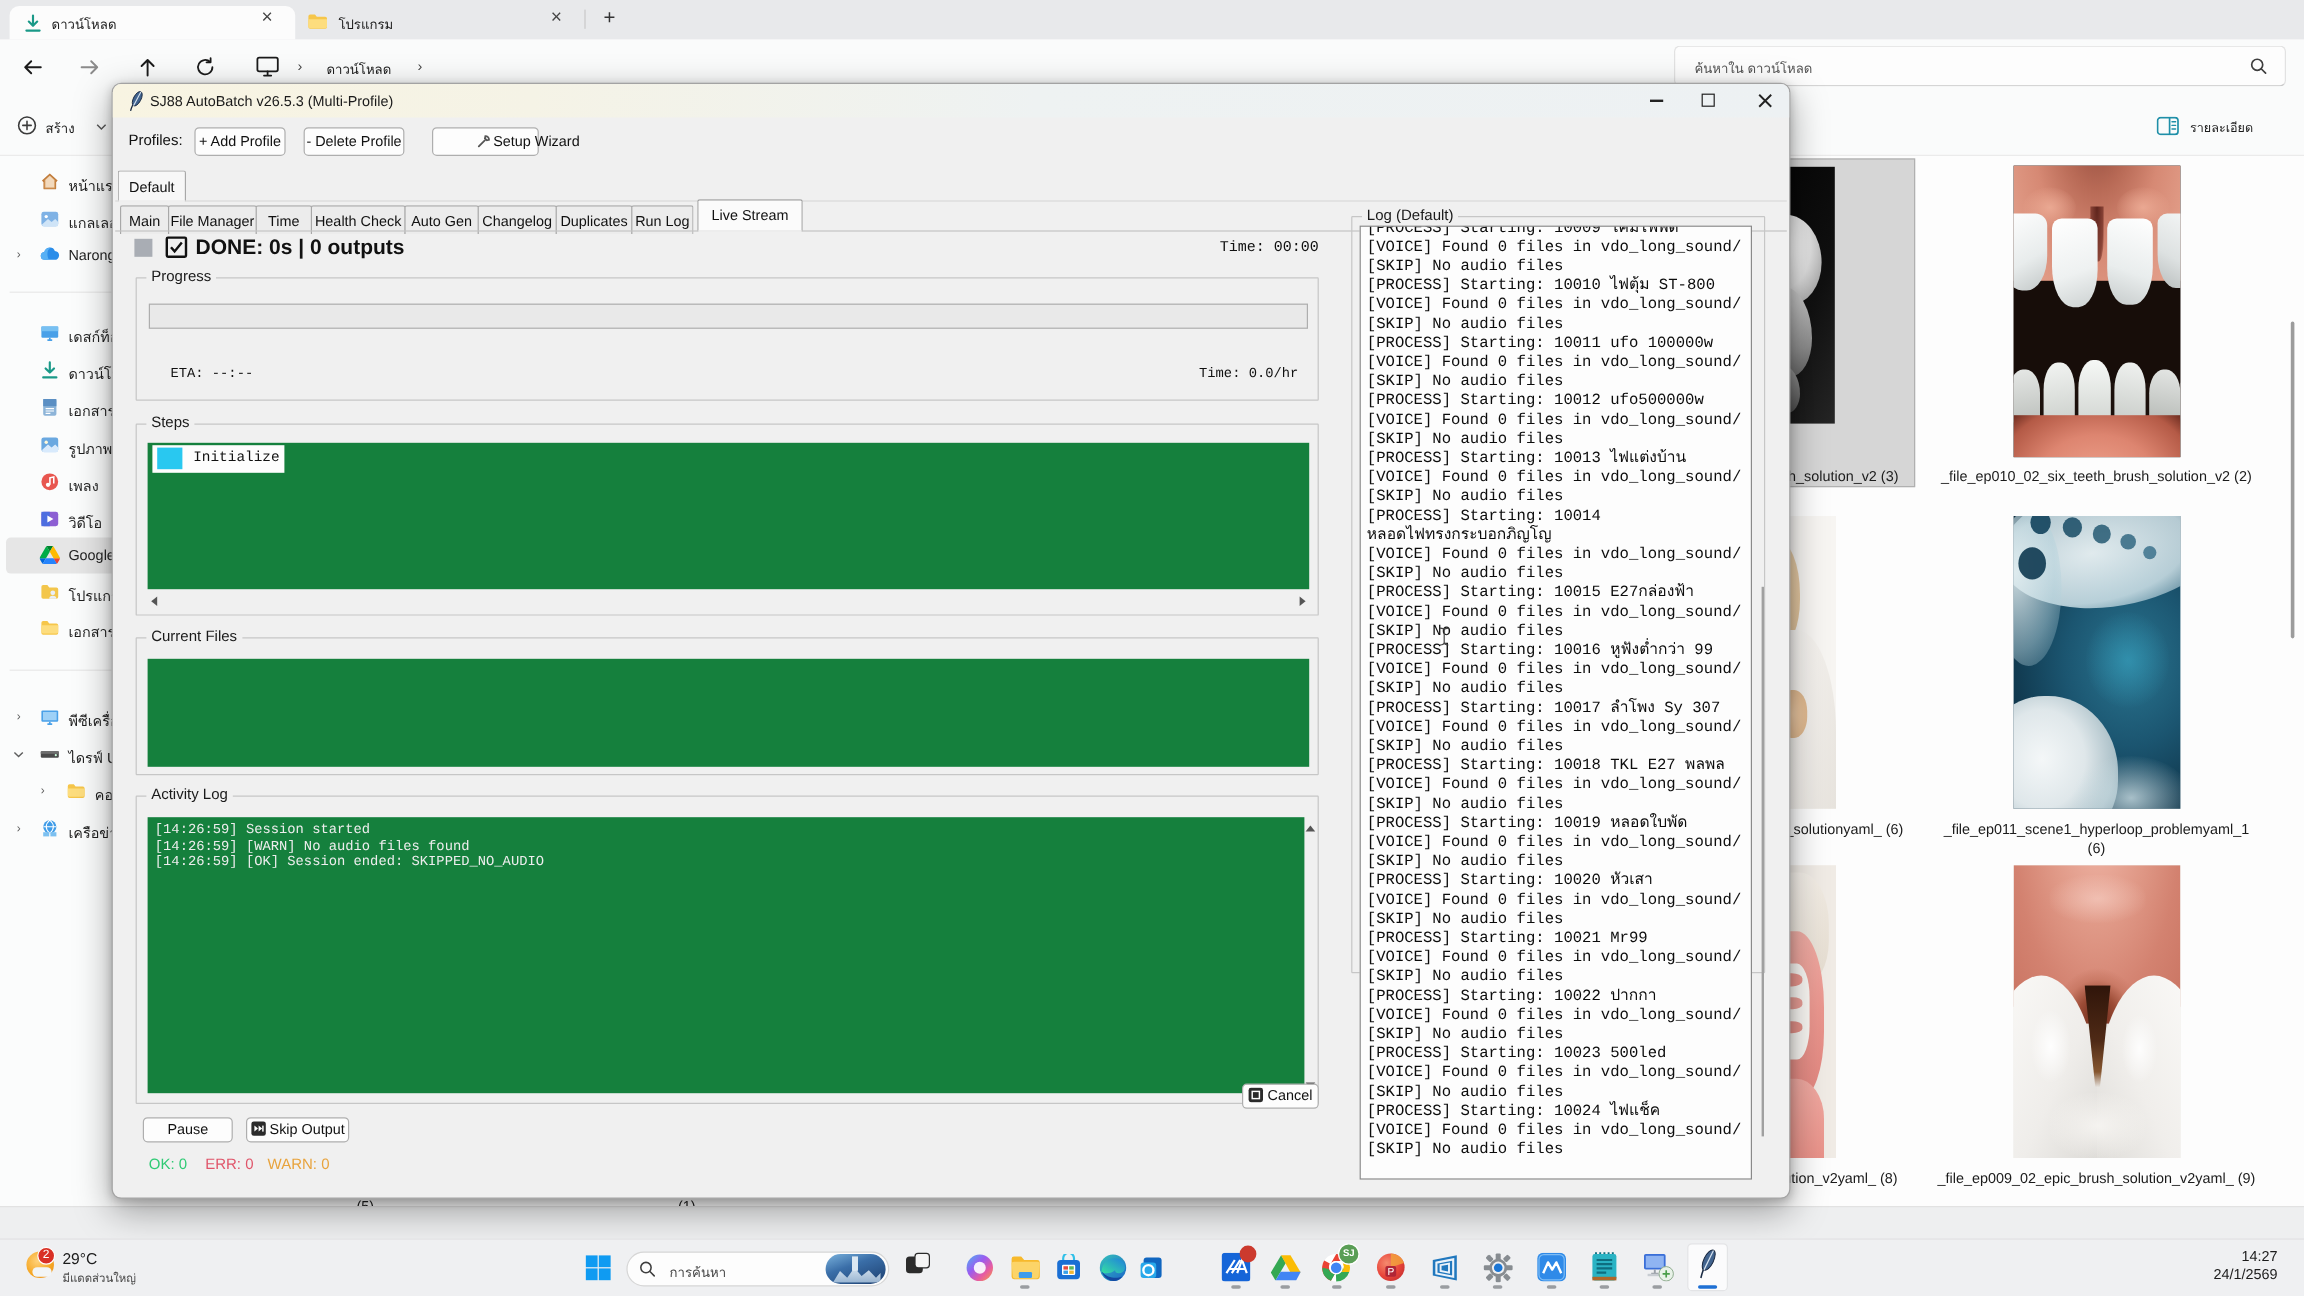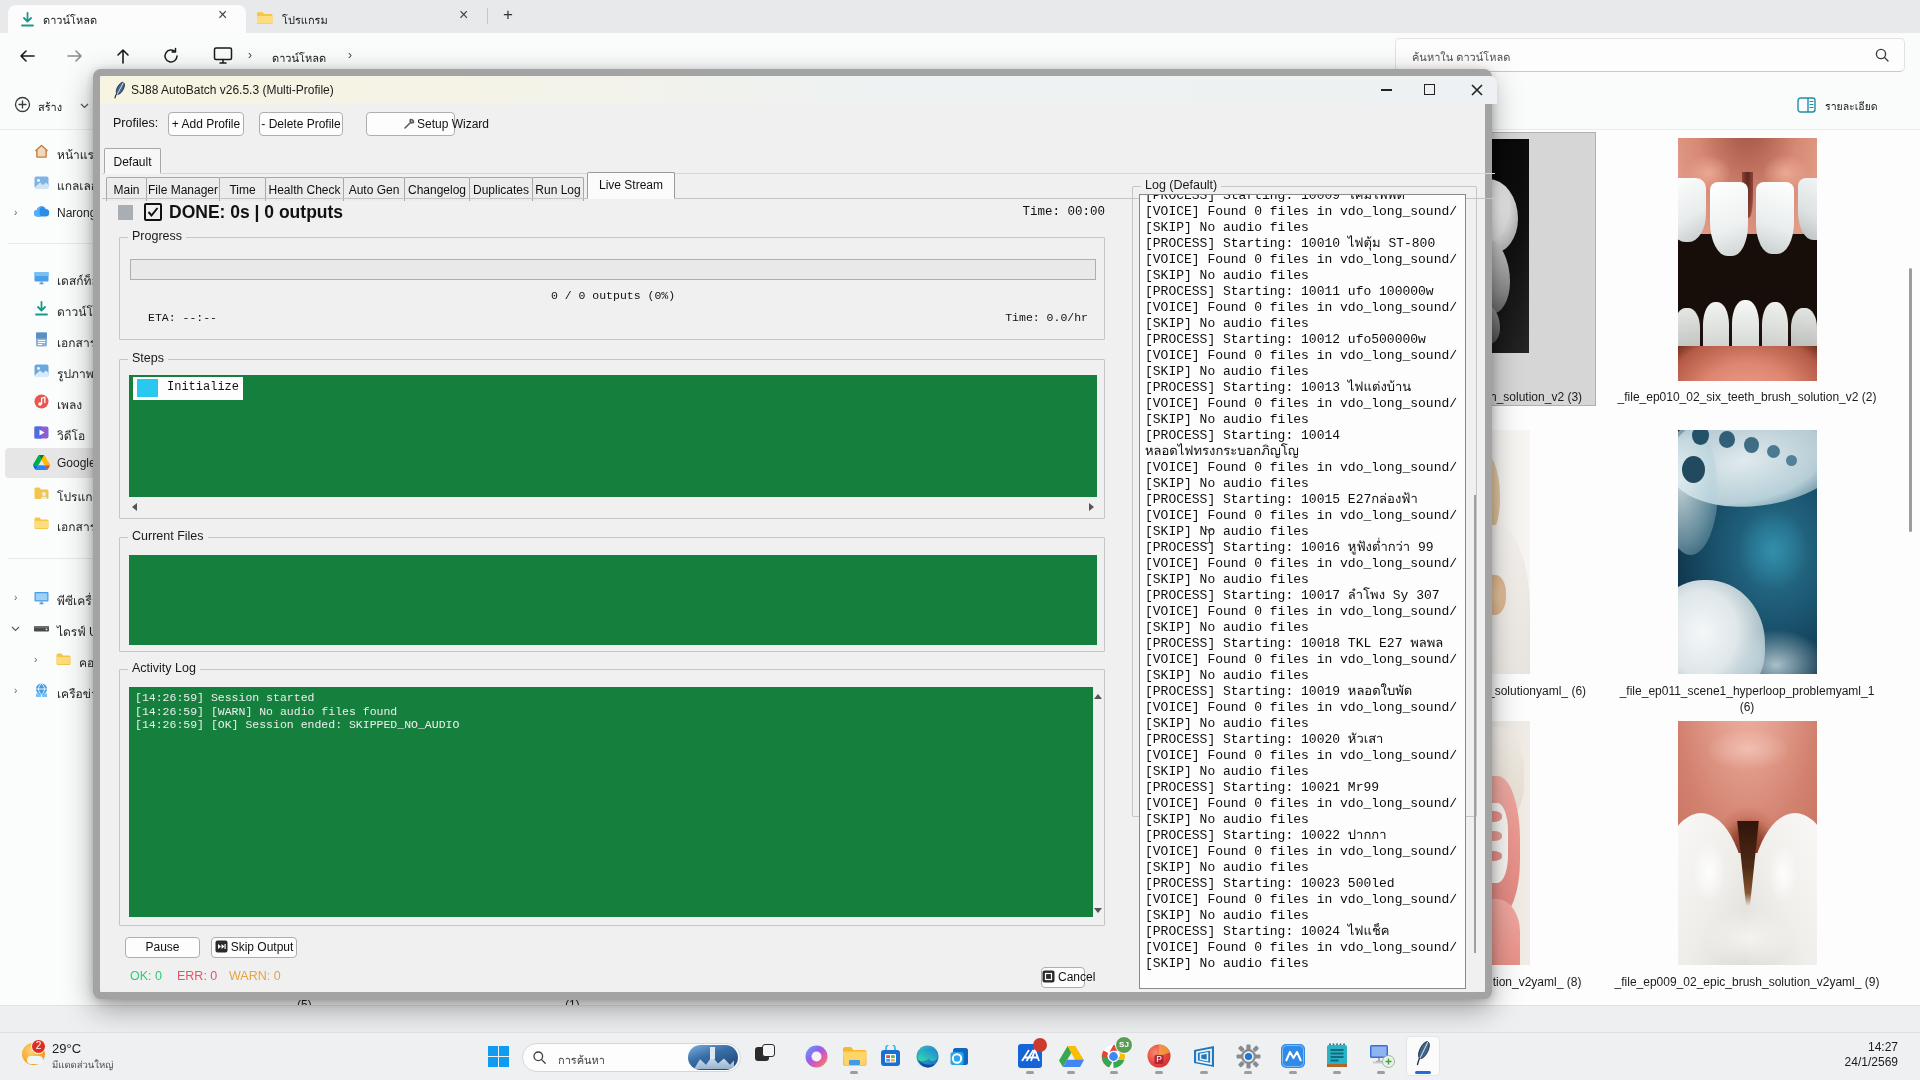--- a/index.html
+++ b/index.html
@@ -24,21 +24,21 @@
   .chev { position:absolute; top:9px; font-size:10px; color:#5f5f5f; }
   #statusbar { position:absolute; left:0; top:1005px; width:1920px; height:27px; background:#eeeff0;
     border-top:1px solid #e2e2e2; font-size:11.5px; color:#3a3a3a; }
 
   
   .thumb { position:absolute; overflow:hidden; }
   .tlabel { position:absolute; font-size:12px; color:#1b1b1b; text-align:center; white-space:nowrap; }
 
   
   #app { position:absolute; left:93px; top:69px; width:1399px; height:930px;
-    background:#f0f0f0; border:7px solid #a3a3a3; border-radius:8px;
+    background:#f0f0f0; border:1px solid #a3a3a3; border-radius:8px;
     box-shadow:0 10px 30px rgba(0,0,0,0.35), 0 2px 8px rgba(0,0,0,0.2); }
   #titlebar { position:absolute; left:0; top:0; width:1397px; height:28px; border-radius:7px 7px 0 0;
     background:linear-gradient(90deg,#f8f4e2 0%,#f5f3e6 25%,#eef2f2 55%,#edf1f3 100%); }
   .btn { position:absolute; background:#fdfdfd; border:1px solid #aeaeae; border-radius:4px;
     font-size:12px; color:#111; text-align:center; white-space:nowrap; }
   .gbox { position:absolute; border:1px solid #c6c6c6; border-radius:1px; }
   .glabel { position:absolute; top:-9px; left:8px; background:#f0f0f0; padding:0 4px; font-size:12.5px; color:#1a1a1a; white-space:nowrap; }
   .dark { position:absolute; background:#15803d; }
   .tab { position:absolute; top:2px; height:24px; background:#ececec; border:1px solid #a8a8a8;
     border-bottom:none; font-size:12px; color:#111; text-align:center; line-height:24px; border-radius:2px 2px 0 0; white-space:nowrap; }
@@ -390,21 +390,20 @@
     <svg width="14" height="14" viewBox="0 0 14 14" style="position:absolute;left:0px;top:0px;">
         <path d="M2.5 7 L5.5 10.5 L11.5 3" stroke="#111" stroke-width="2" fill="none"></path>
       </svg>
   </div>
   <div class="abs" style="left:69px;top:126px;font-size:17.5px;font-weight:bold;color:#111;">DONE: 0s | 0 outputs</div>
   <div class="mono abs" style="left:805px;top:129px;width:200px;text-align:right;font-size:12.5px;color:#111;">Time:  00:00</div>
 
   <div class="gbox" style="left:19px;top:161px;width:986px;height:103px;">
     <span class="glabel">Progress</span>
     <div class="abs" style="left:10px;top:21px;width:966px;height:21px;background:#e9e9e9;border:1px solid #aeaeae;"></div>
-    <div class="mono abs" style="left:0;top:51px;width:986px;text-align:center;font-size:11.5px;color:#111;">0 / 0 outputs (0%)</div>
     <div class="mono abs" style="left:28px;top:73px;font-size:11.5px;color:#111;">ETA: --:--</div>
     <div class="mono abs" style="left:0;top:73px;width:968px;text-align:right;font-size:11.5px;color:#111;">Time: 0.0/hr</div>
   </div>
 
   <div class="gbox" style="left:19px;top:283px;width:986px;height:160px;">
     <span class="glabel">Steps</span>
     <div class="dark" style="left:9px;top:15px;width:968px;height:122px;">
       <div class="abs" style="left:4px;top:2px;width:110px;height:23px;background:#fdfdfd;"></div>
       <div class="abs" style="left:8px;top:4px;width:21px;height:18px;background:#29c8f0;"></div>
       <div class="mono abs" style="left:38px;top:5px;font-size:12px;color:#111;">Initialize</div>
@@ -429,21 +428,21 @@
     <div class="abs" style="left:974px;top:238px;width:0;height:0;border-left:4px solid transparent;border-right:4px solid transparent;border-top:5px solid #555;"></div>
   </div>
 
   <div class="btn" style="left:25px;top:861px;width:75px;height:21px;line-height:19px;">Pause</div>
   <div class="btn" style="left:111px;top:861px;width:86px;height:21px;line-height:19px;">
     <svg style="vertical-align:-2px;margin-right:3px" width="13" height="13" viewBox="0 0 13 13">
         <rect x="0.5" y="0.5" width="12" height="12" rx="2" fill="#2b2b2b"></rect>
         <path d="M3 4 l3 2.5 -3 2.5z M6.5 4 l3 2.5 -3 2.5z" fill="#fff"></path>
         <rect x="9.5" y="4" width="1.2" height="5" fill="#fff"></rect>
       </svg>Skip Output</div>
-  <div class="btn" style="left:941px;top:891px;width:44px;height:21px;line-height:19px;">
+  <div class="btn" style="left:941px;top:833px;width:64px;height:21px;line-height:19px;">
     <svg style="vertical-align:-2px;margin-right:3px" width="13" height="13" viewBox="0 0 13 13">
         <rect x="0.5" y="0.5" width="12" height="12" rx="2" fill="#2b2b2b"></rect>
         <rect x="3.5" y="3.5" width="6" height="6" fill="none" stroke="#fff" stroke-width="1.2"></rect>
       </svg>Cancel</div>
 
   <div class="abs" style="left:30px;top:893px;font-size:12.5px;color:#2fca74;">OK: 0</div>
   <div class="abs" style="left:77px;top:893px;font-size:12.5px;color:#e0556a;">ERR: 0</div>
   <div class="abs" style="left:129px;top:893px;font-size:12.5px;color:#e8a33c;">WARN: 0</div>
 
   <div class="gbox" style="left:1032px;top:110px;width:345px;height:631px;">

